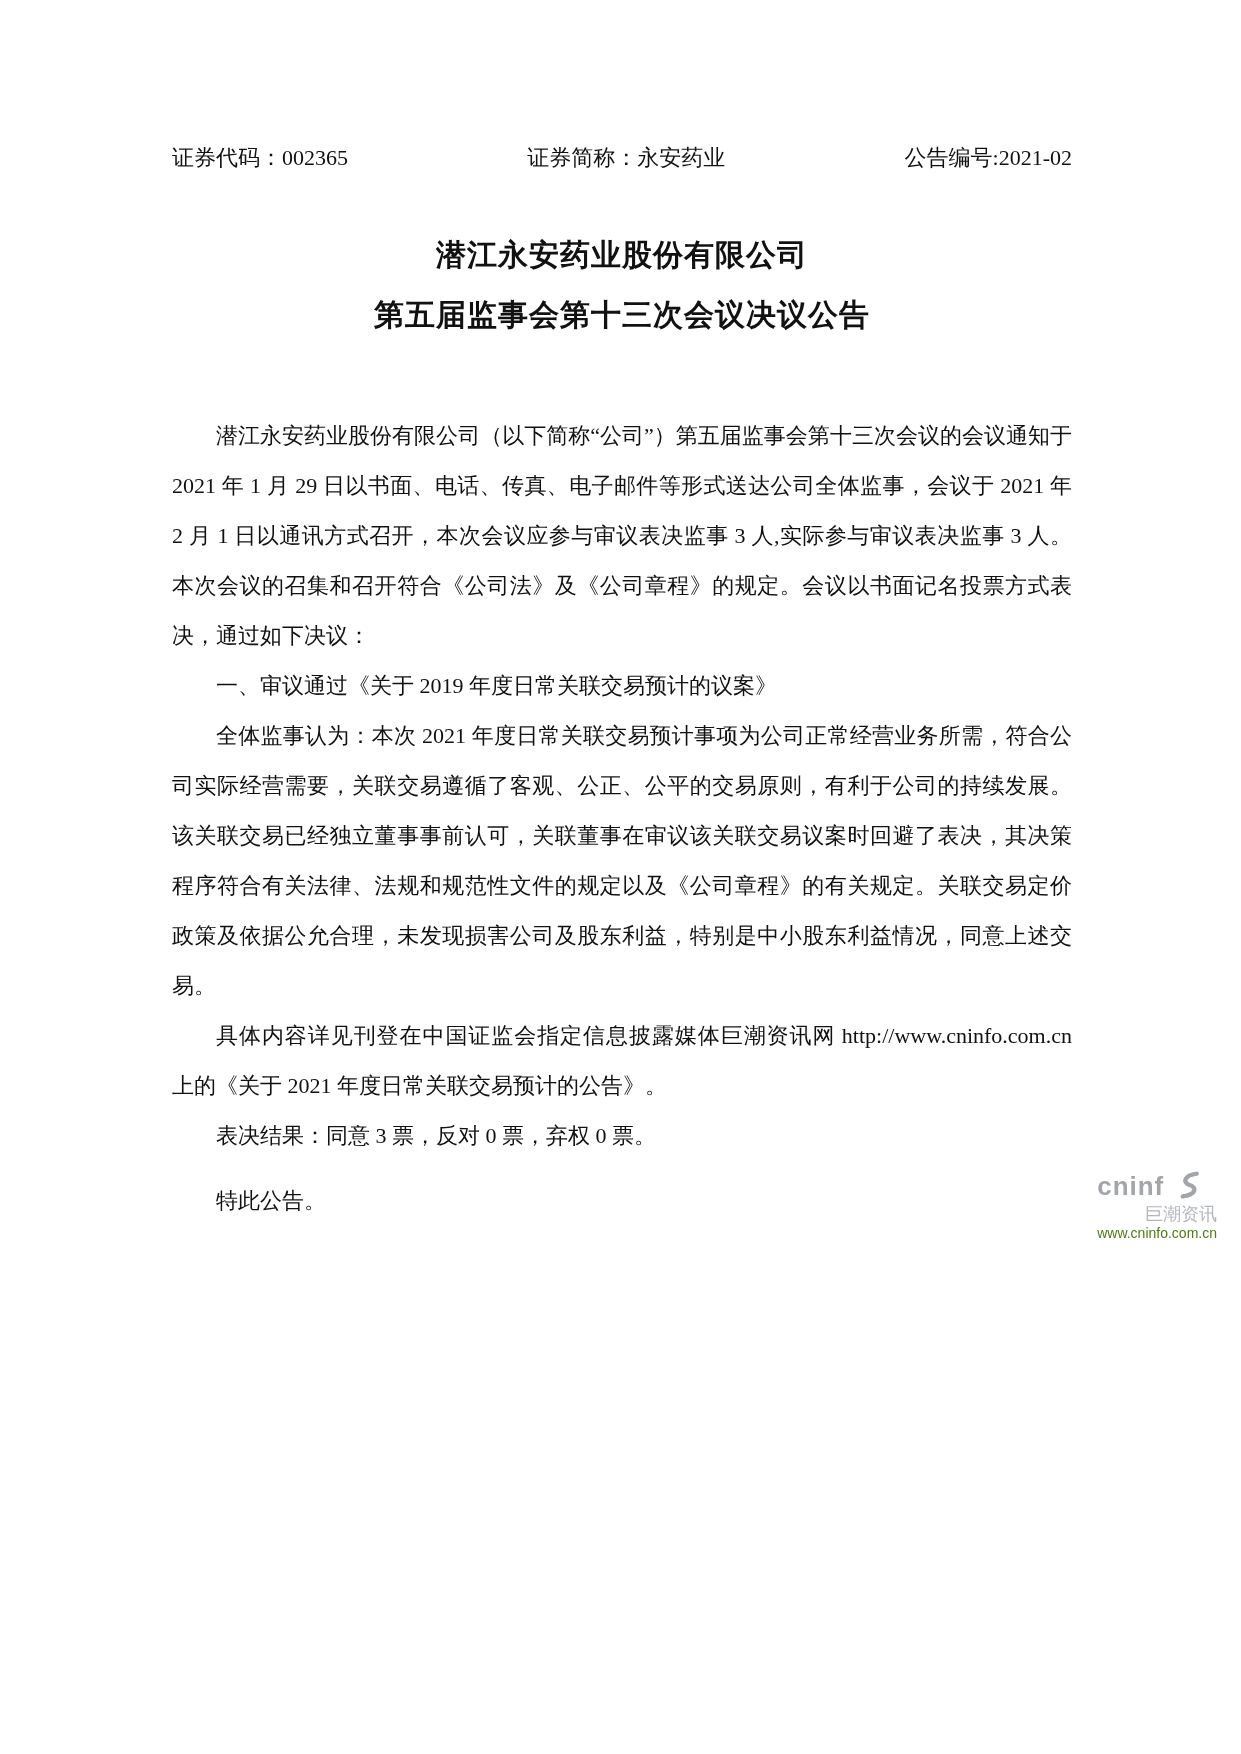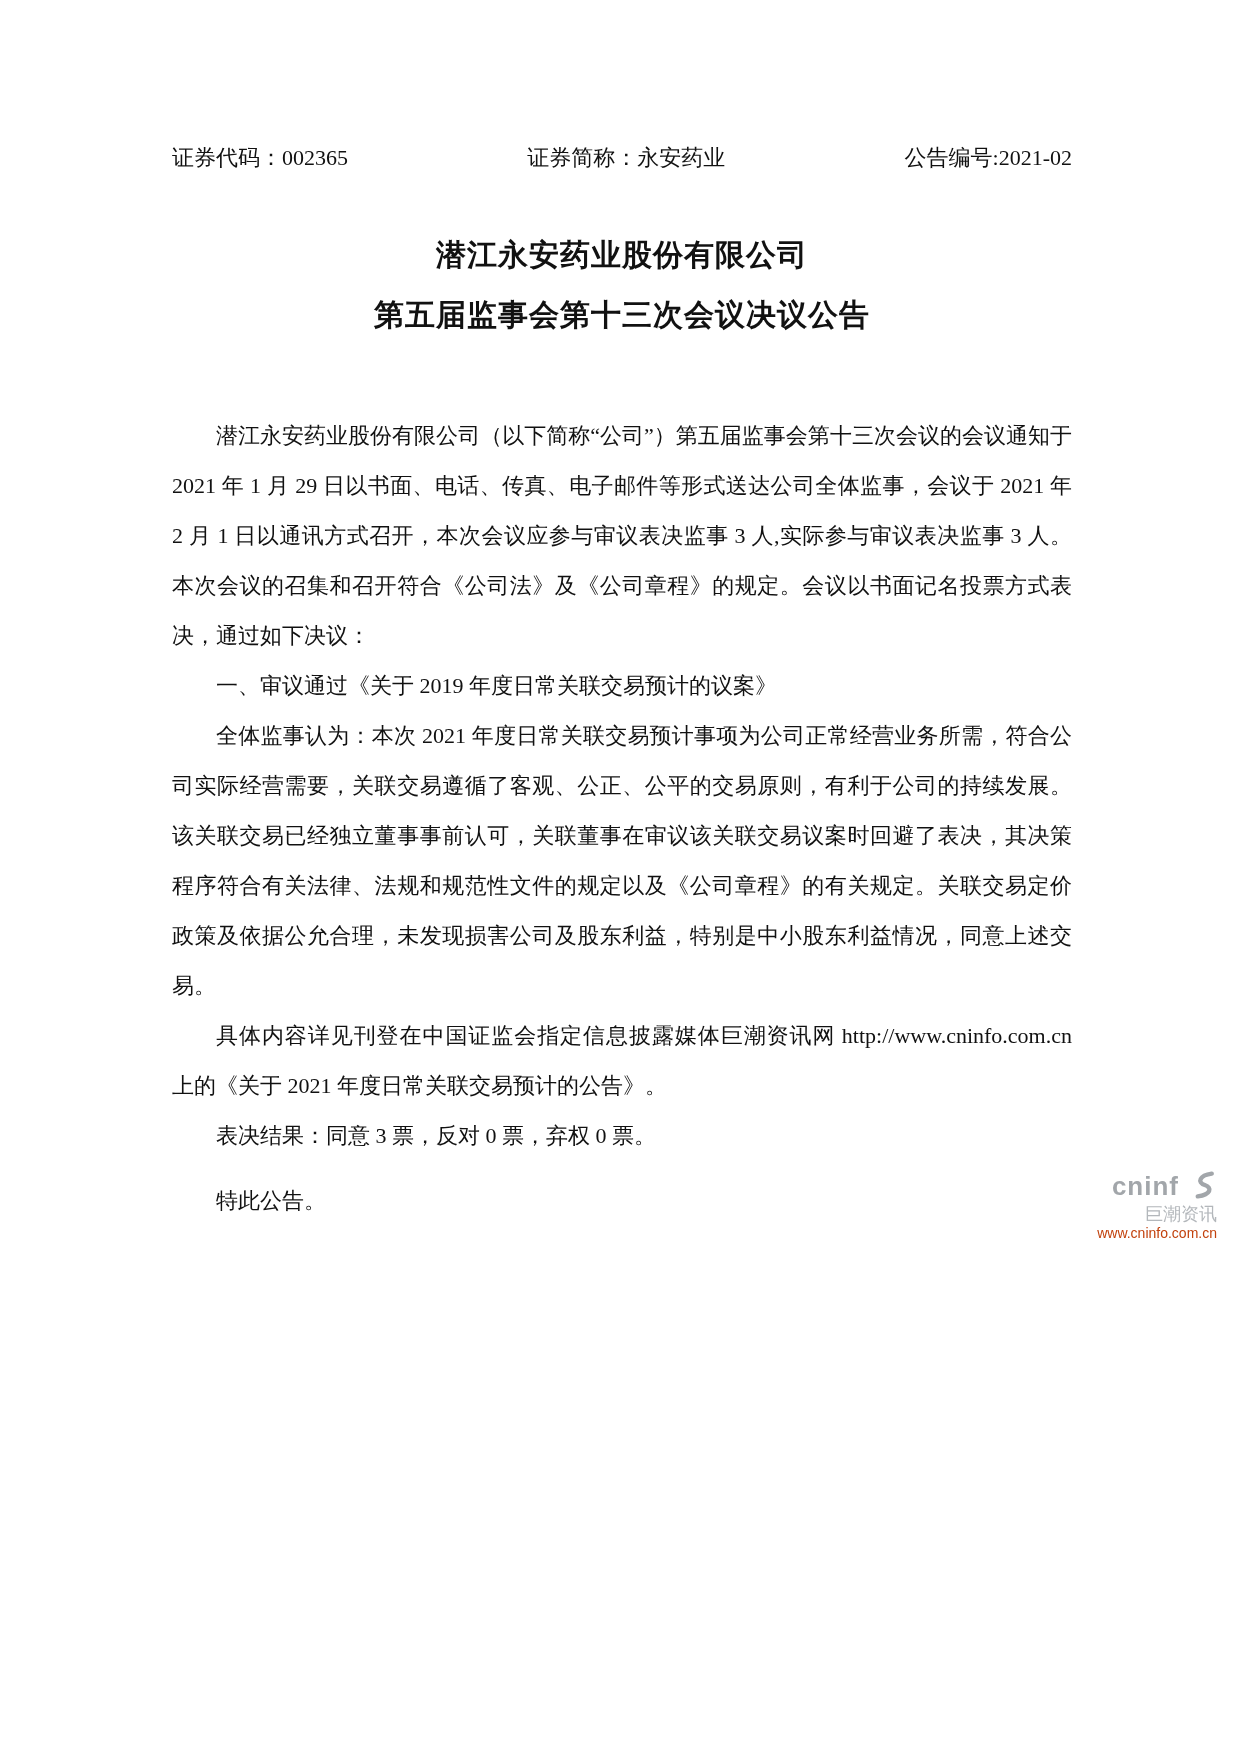--- a/index.html
+++ b/index.html
@@ -59,32 +59,31 @@
     right: 24px;
     bottom: 20px;
     text-align: right;
     color: #a9adb1;
     font-family: "Liberation Sans", "DejaVu Sans", sans-serif;
     line-height: 1.15;
   }
   .logo-row {
     display: flex;
     align-items: center;
-    justify-content: flex-end;
     gap: 10px;
   }
   .logo-text {
     font-size: 26px;
     font-weight: bold;
     letter-spacing: 1px;
     color: #a2a6aa;
   }
   .logo-glyph { display: inline-block; }
   .brand-cn { font-size: 18px; color: #b3b7bb; margin-top: 1px; }
-  .brand-url { font-size: 14px; color: #c2410c; }
+  .brand-url { font-size: 14px; color: #4d7c0f; }
 </style>
 </head>
 <body>
 
 <div class="page">
 
   <div class="header-row">
     <span>证券代码：002365</span>
     <span>证券简称：永安药业</span>
     <span>公告编号:2021-02</span>

